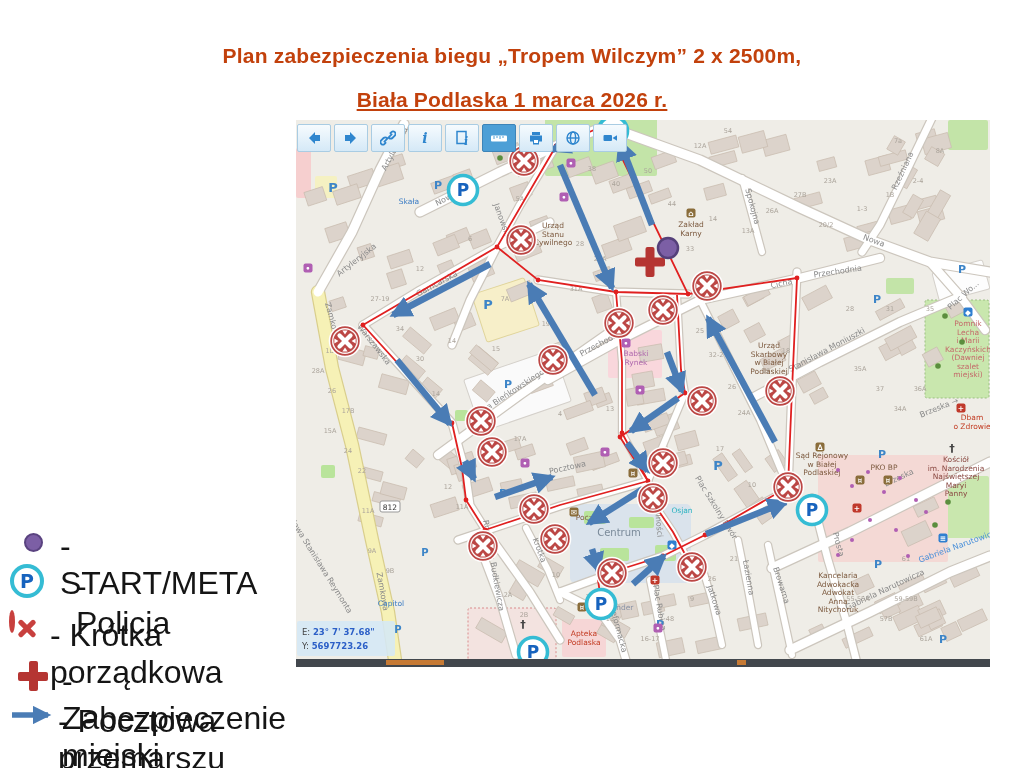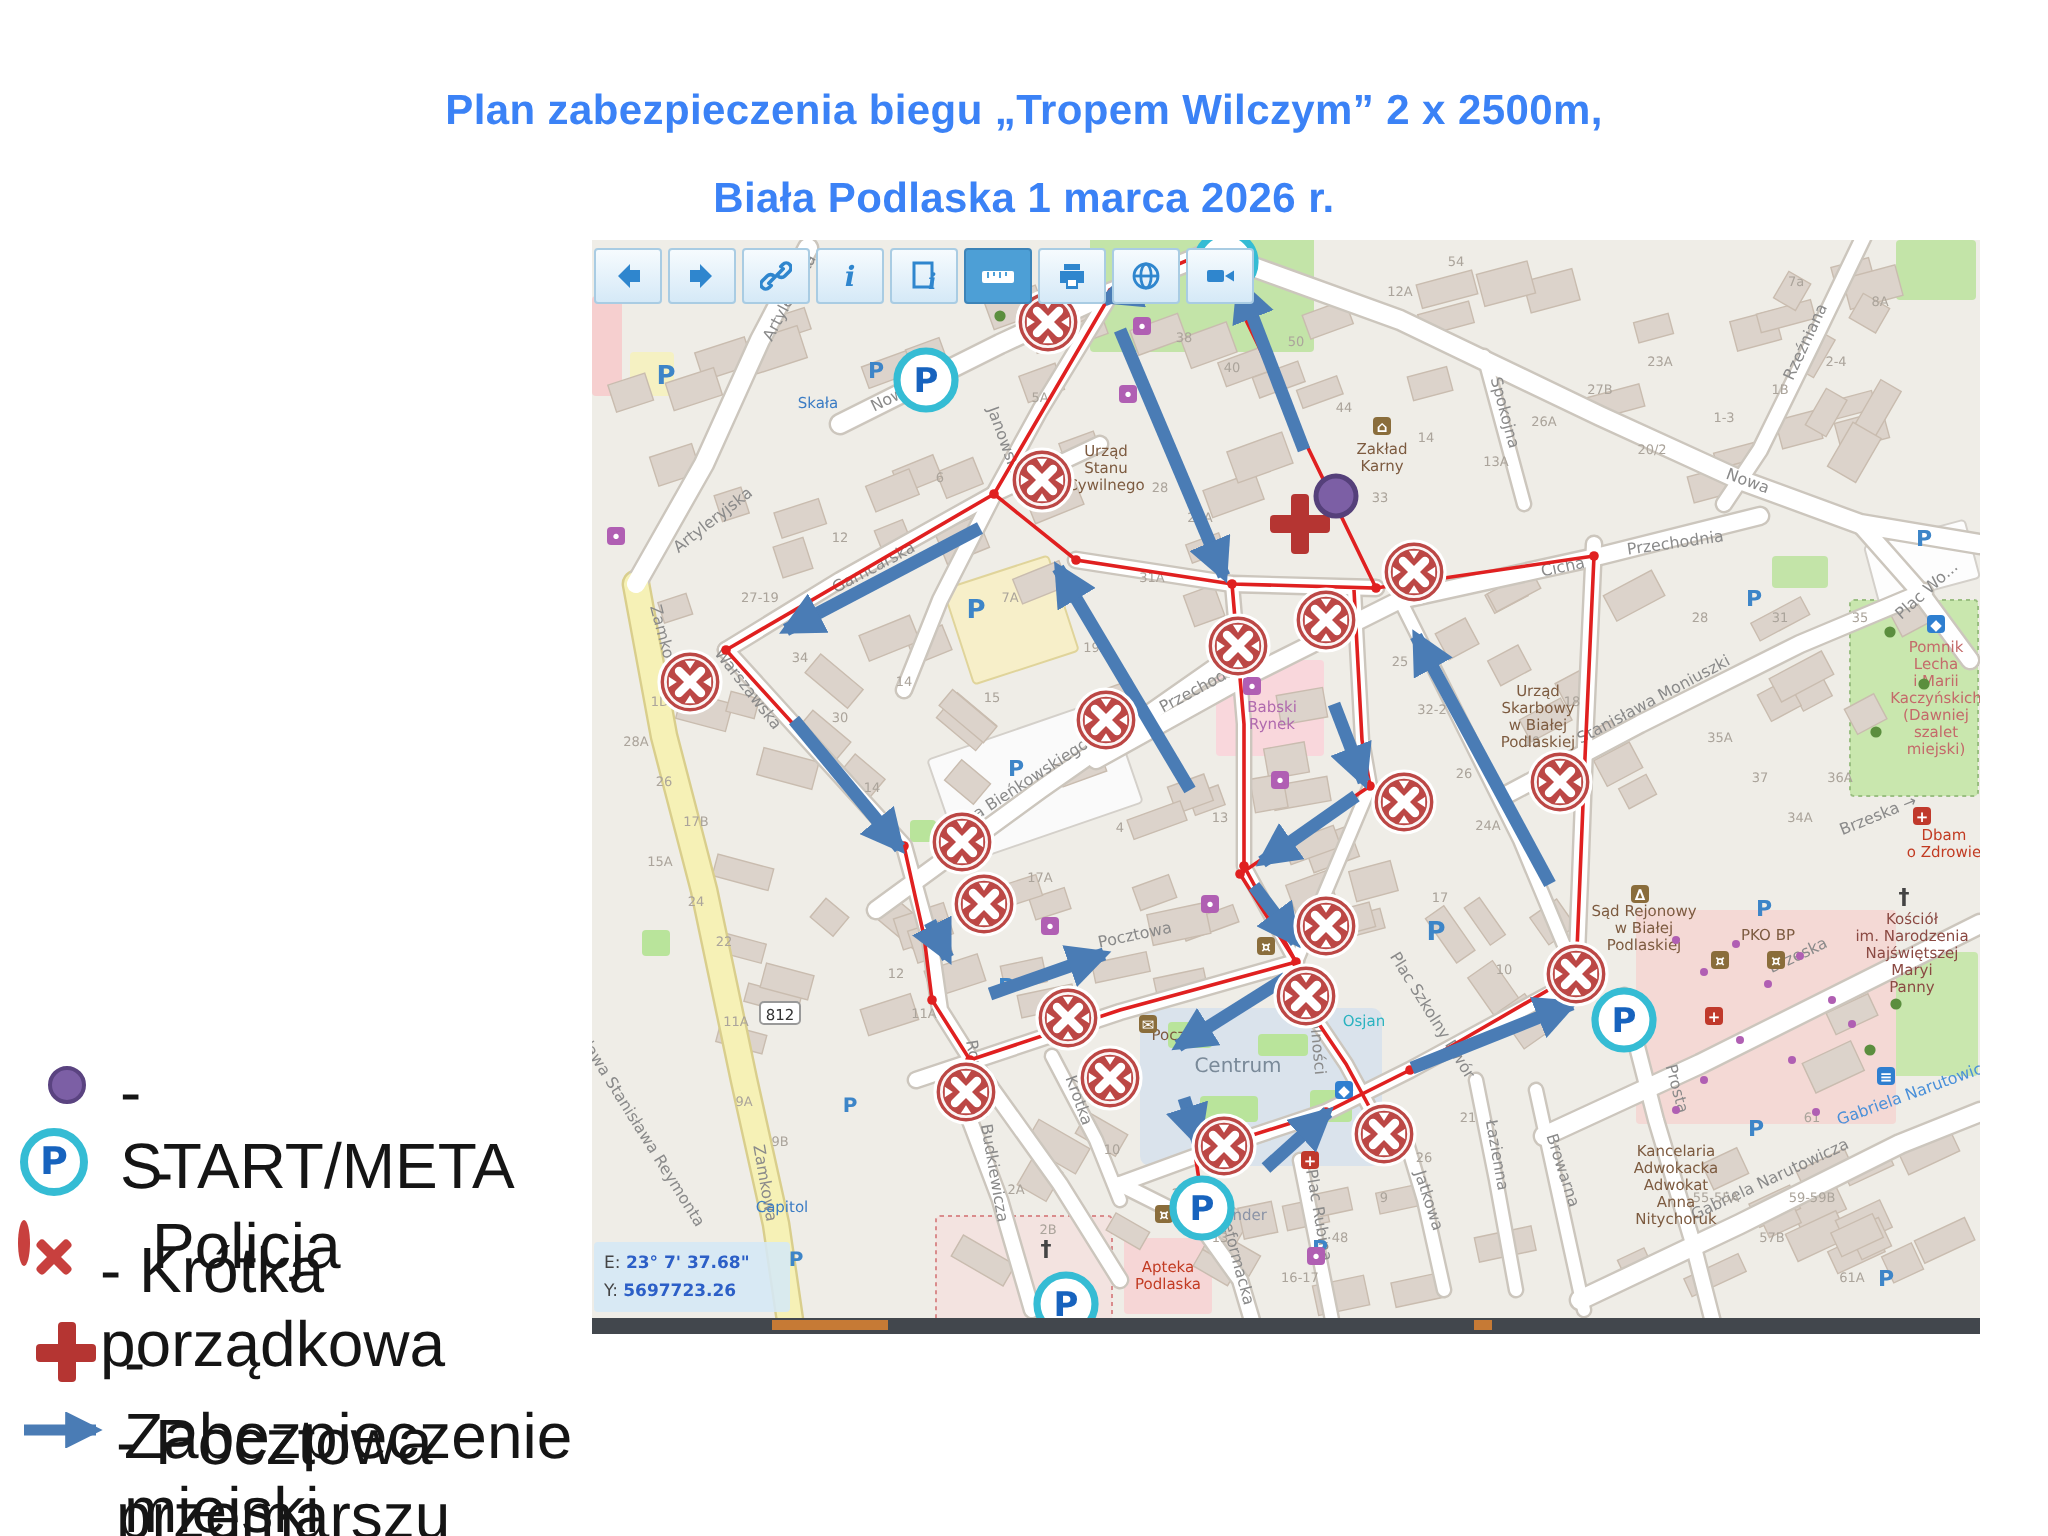--- a/index.html
+++ b/index.html
@@ -1,20 +1,20 @@
 <!DOCTYPE html>
 <html><head>
 <meta charset="utf-8">
 <style>
   html,body{margin:0;padding:0;background:#fff;}
   #stage{position:relative;width:1024px;height:768px;background:#fff;overflow:hidden;
          font-family:"Liberation Sans",sans-serif;}
   .title{position:absolute;left:0;width:1024px;text-align:center;font-weight:bold;
-         font-size:21px;color:#3b82f6;letter-spacing:.2px;}
-  #title1{top:44px;} #title2{top:88px;}
+         font-size:21px;color:#c2410c;letter-spacing:.2px;}
+  #title1{top:44px;} #title2{top:88px;text-decoration:underline;}
   #mapsvg{position:absolute;left:0;top:0;}
   
   #toolbar{position:absolute;left:297px;top:124px;display:flex;gap:3px;z-index:5;}
   .tbtn{width:34px;height:28px;border:1px solid #A9CCE3;border-radius:2px;
         background:linear-gradient(#F6FBFE,#D5E9F7);display:flex;align-items:center;
         justify-content:center;cursor:pointer;box-sizing:border-box;}
   .tbtn.sel{background:#4D9FD6;border-color:#3D84B8;}
   
   #coords{position:absolute;left:297px;top:621px;width:88px;padding:4px 5px 3px 5px;
           background:rgba(213,232,246,.88);border-radius:2px;font-size:8.5px;z-index:5;

